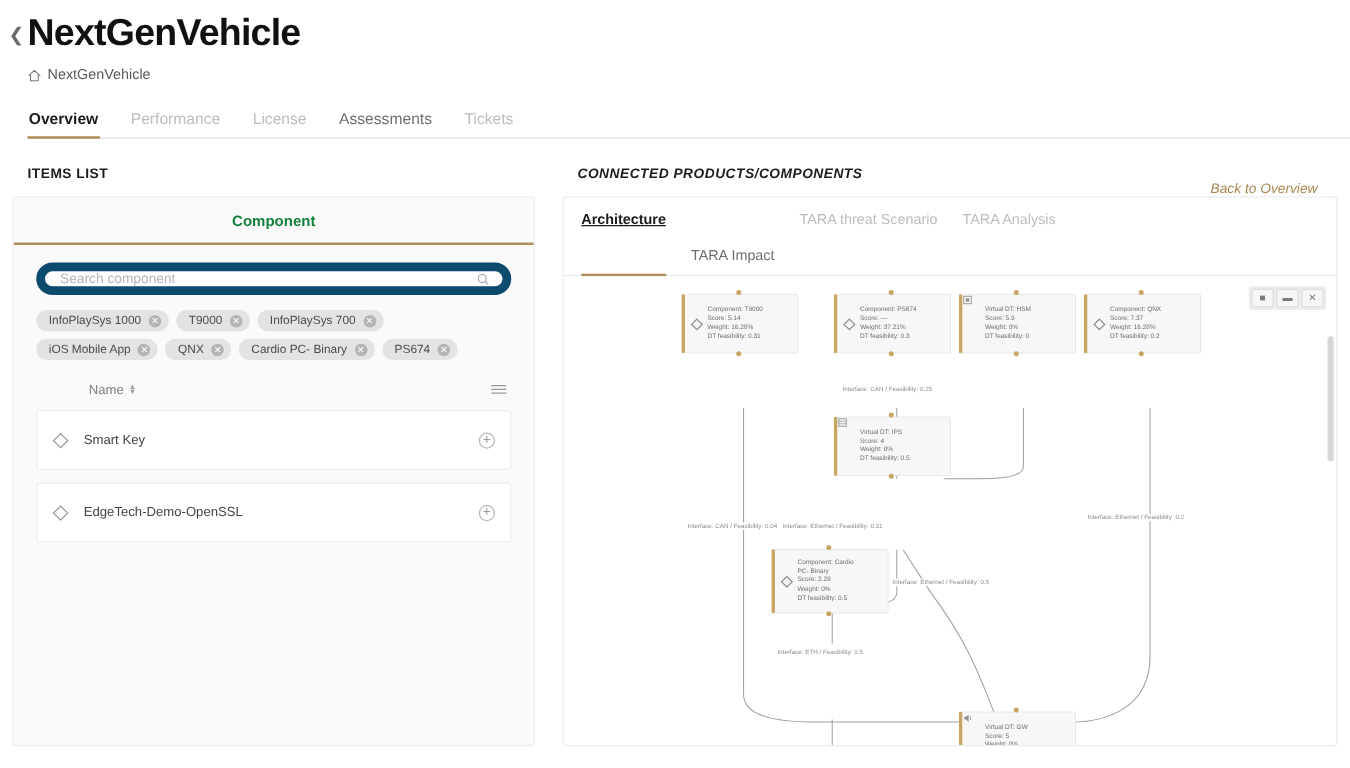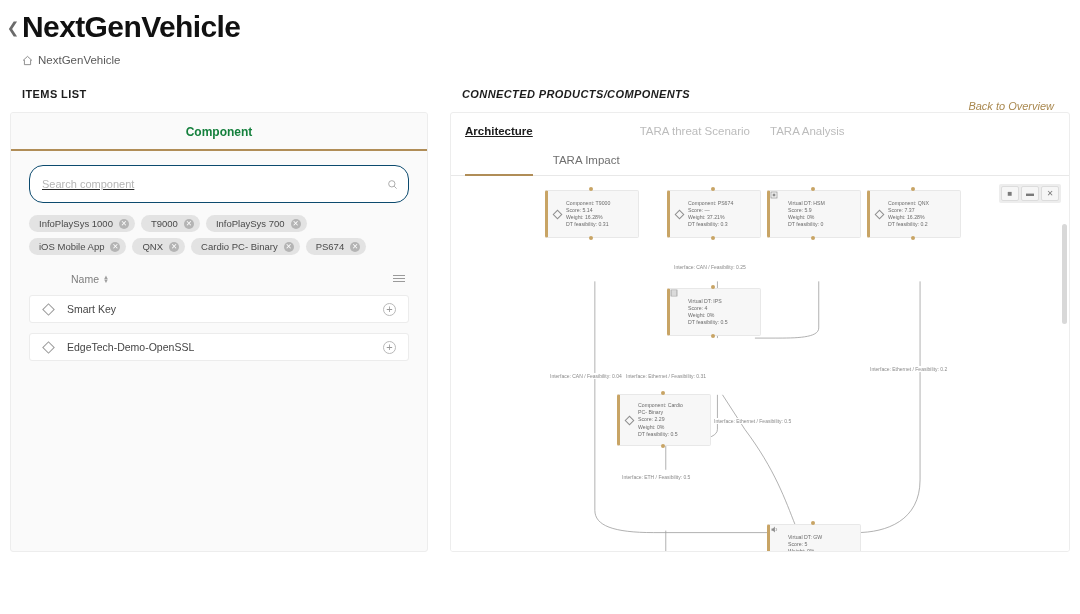--- a/index.html
+++ b/index.html
@@ -70,24 +70,23 @@
   .sub-tab {
     flex: 1; text-align: center; font-size: 12px; padding: 12px 0 10px 0;
     color: #8a8a8a; cursor: pointer; border-bottom: 1px solid #e4e4e4;
   }
   .sub-tab.active {
     color: #15803d; font-weight: bold; border-bottom: 2px solid #b08d57;
   }
 
   .left-inner { padding: 14px 18px 0 18px; }
   .search-box {
-    display: flex; align-items: center; height: 38px;
-    border: 1px solid #0c4a6e; border-radius: 14px; background: #fff;
+    display: flex; align-items: center; height: 26px;
+    border: 7px solid #0c4a6e; border-radius: 14px; background: #fff;
     padding: 0 10px 0 12px;
-    text-decoration: underline;
   }
   .search-box input {
     flex: 1; border: none; outline: none; font-size: 11px;
     color: #3a3a3a; background: transparent;
     font-family: "Liberation Sans", sans-serif;
   }
   .search-box input::placeholder { color: #b5b5b5; }
   .search-icon { width: 11px; height: 11px; color: #9b9b9b; }
 
   .chips { display: flex; flex-wrap: wrap; gap: 6px; margin-top: 12px; }
@@ -117,21 +116,21 @@
   }
   .burger {
     position: absolute; right: 4px; top: 2px; width: 12px;
     cursor: pointer; display: flex; flex-direction: column; gap: 2px;
   }
   .burger span { display: block; height: 1px; background: #9a9a9a; }
 
   .item-row {
     display: flex; align-items: center; background: #fff;
     border: 1px solid #ececec; border-radius: 3px;
-    height: 28px; margin-top: 10px; padding: 0 12px 0 14px;
+    height: 48px; margin-top: 10px; padding: 0 12px 0 14px;
   }
   .item-diamond {
     width: 9px; height: 9px; border: 1px solid #9a9a9a;
     transform: rotate(45deg); flex: none; margin-right: 14px;
   }
   .item-name { flex: 1; font-size: 10.5px; color: #454545; }
   .item-plus {
     width: 13px; height: 13px; border: 1px solid #b9b9b9;
     border-radius: 50%; color: #989898; font-size: 11px;
     line-height: 11px; text-align: center; cursor: pointer; flex: none;
@@ -208,20 +207,27 @@
     <div class="back-chevron">❮</div>
     <div class="page-title">NextGenVehicle</div>
   </div>
   <div class="breadcrumb">
     <svg class="home-icon" viewBox="0 0 16 16">
       <path d="M8 2 L14 7.5 L12.5 7.5 L12.5 14 L3.5 14 L3.5 7.5 L2 7.5 Z" fill="none" stroke="#7a7a7a" stroke-width="1.2"></path>
     </svg>
     <span>NextGenVehicle</span>
   </div>
 
+  <div class="tabs-main">
+    <div class="tab-main active">Overview</div>
+    <div class="tab-main">Performance</div>
+    <div class="tab-main">License</div>
+    <div class="tab-main semi">Assessments</div>
+    <div class="tab-main">Tickets</div>
+  </div>
 </div>
 
 <div class="body-wrap">
 
   <div class="col-left">
     <div class="section-label">ITEMS LIST</div>
 
     <div class="panel">
       <div class="sub-tabs">
         <div class="sub-tab active">Component</div>

